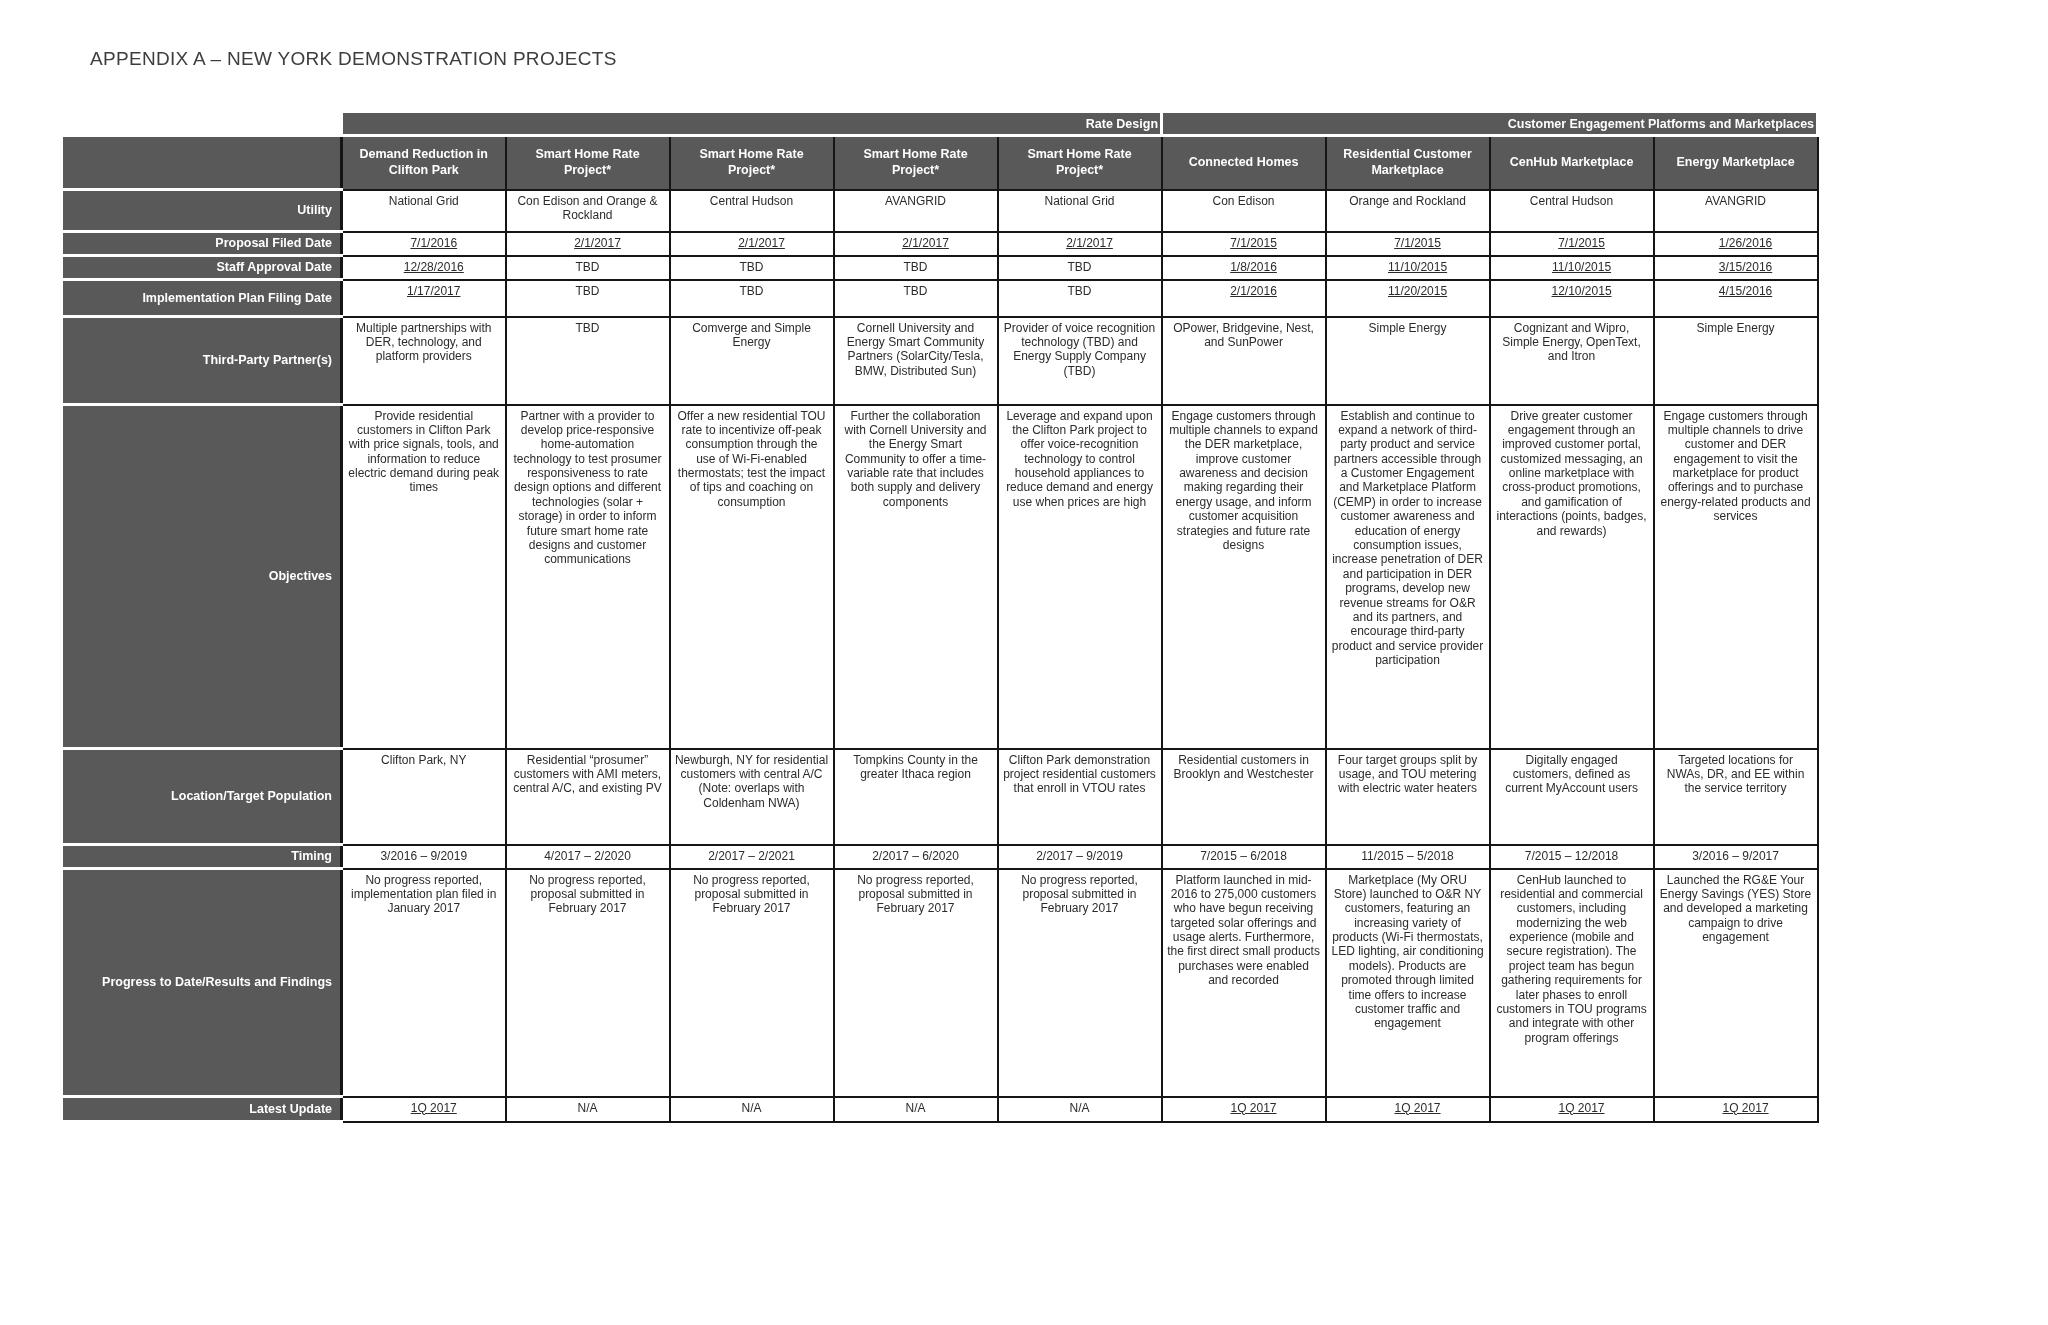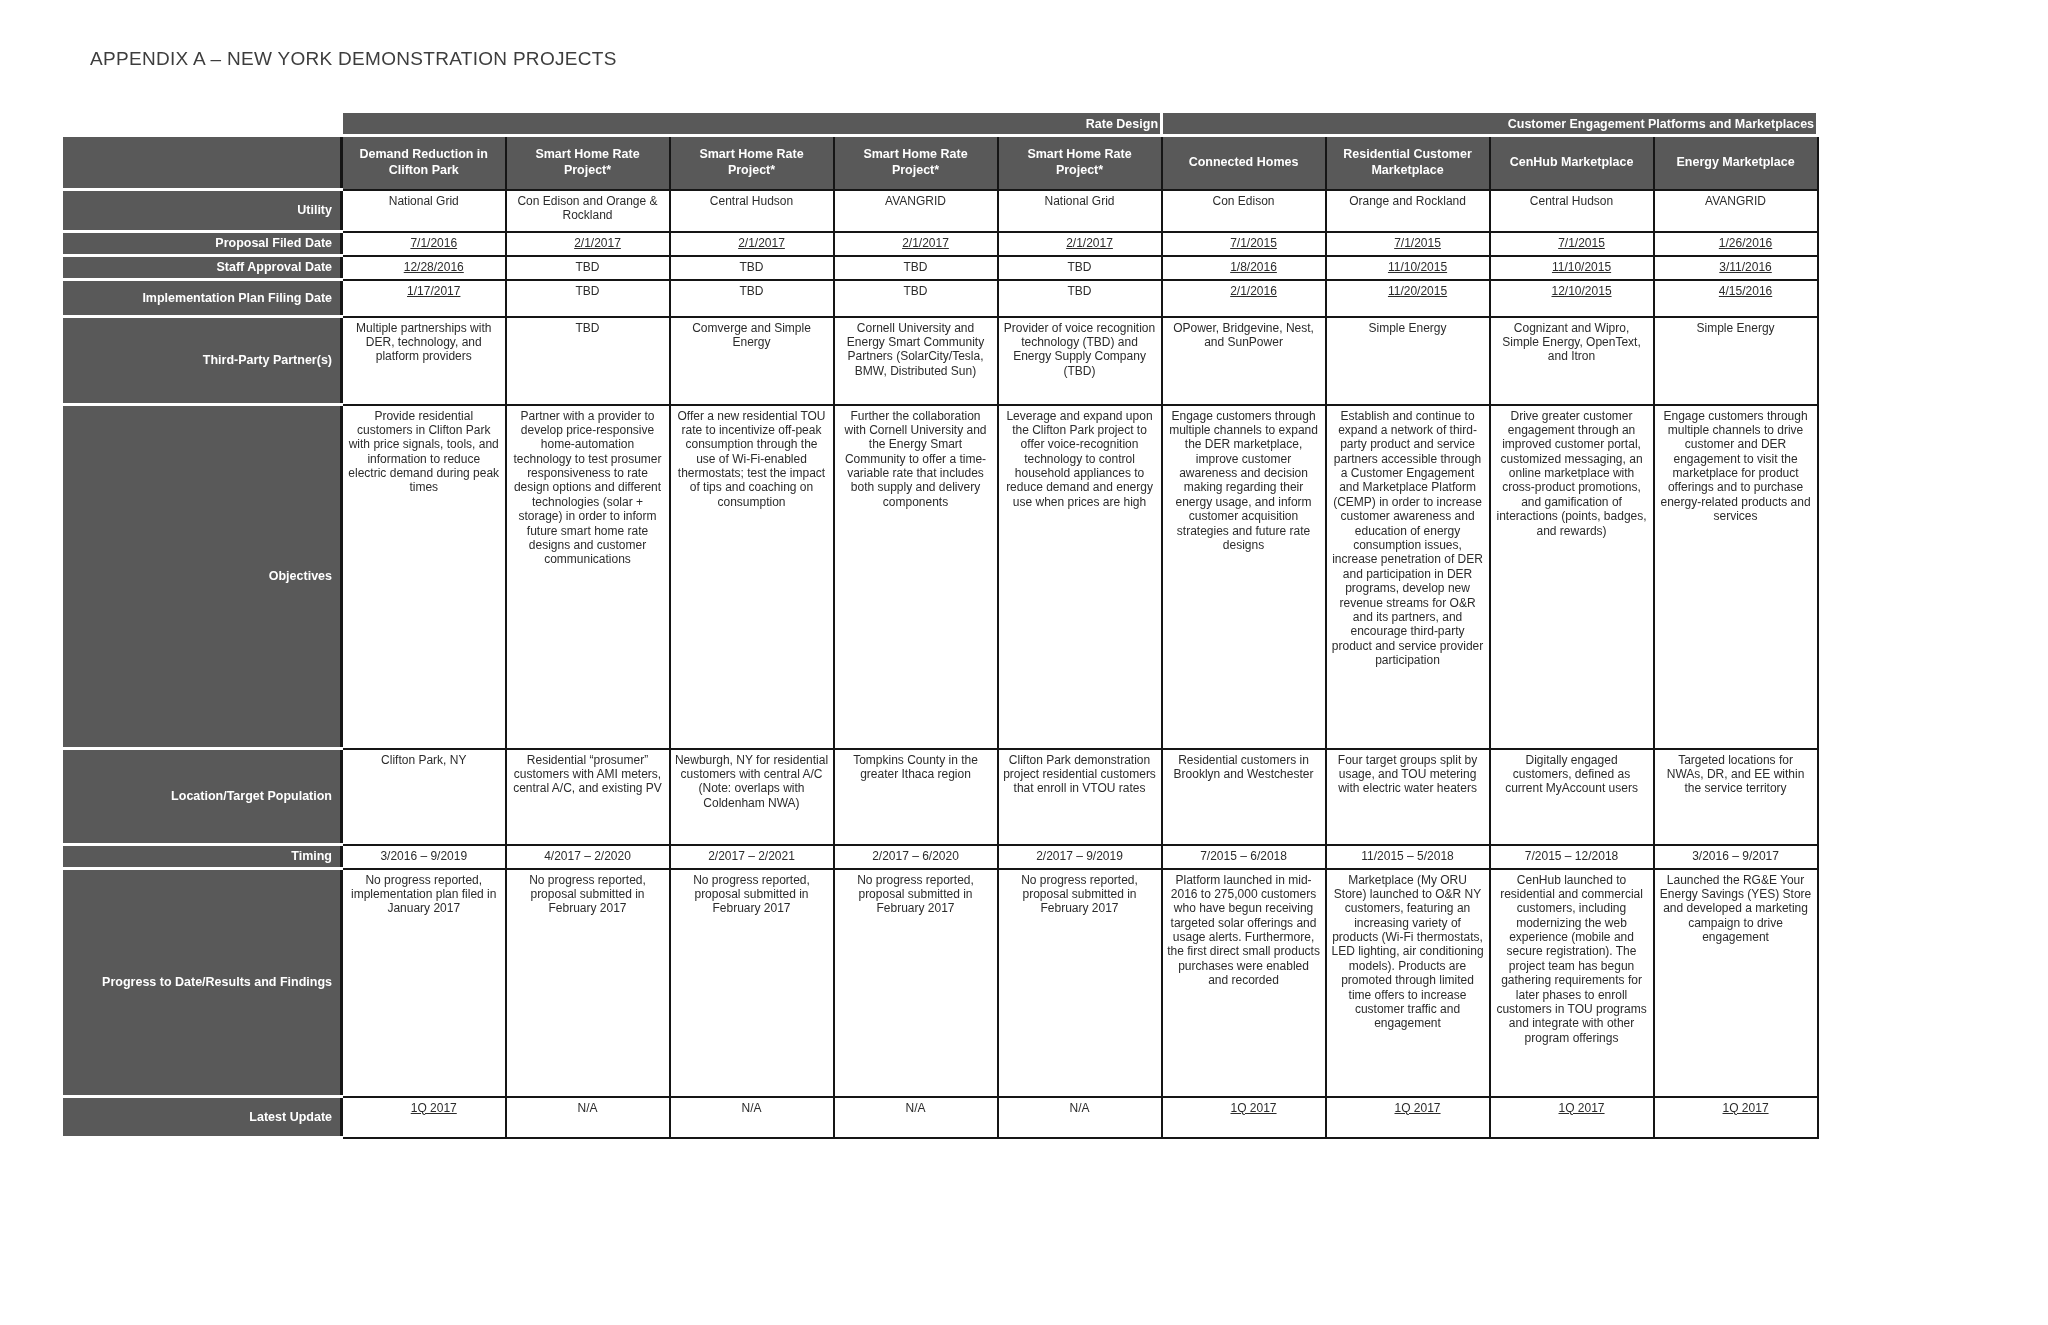--- a/index.html
+++ b/index.html
@@ -134,21 +134,21 @@
         <tr style="height:24px">
           <td class="rowlabel">Staff Approval Date</td>
           <td class="cell"><span class="u">12/28/2016</span></td>
           <td class="cell"><span class="">TBD</span></td>
           <td class="cell"><span class="">TBD</span></td>
           <td class="cell"><span class="">TBD</span></td>
           <td class="cell"><span class="">TBD</span></td>
           <td class="cell"><span class="u">1/8/2016</span></td>
           <td class="cell"><span class="u">11/10/2015</span></td>
           <td class="cell"><span class="u">11/10/2015</span></td>
-          <td class="cell"><span class="u">3/11/2016</span></td>
+          <td class="cell"><span class="u">3/15/2016</span></td>
         </tr>
         <tr style="height:37px">
           <td class="rowlabel">Implementation Plan Filing Date</td>
           <td class="cell"><span class="u">1/17/2017</span></td>
           <td class="cell"><span class="">TBD</span></td>
           <td class="cell"><span class="">TBD</span></td>
           <td class="cell"><span class="">TBD</span></td>
           <td class="cell"><span class="">TBD</span></td>
           <td class="cell"><span class="u">2/1/2016</span></td>
           <td class="cell"><span class="u">11/20/2015</span></td>
@@ -208,21 +208,21 @@
           <td class="cell"><span class="">No progress reported, implementation plan filed in January 2017</span></td>
           <td class="cell"><span class="">No progress reported, proposal submitted in February 2017</span></td>
           <td class="cell"><span class="">No progress reported, proposal submitted in February 2017</span></td>
           <td class="cell"><span class="">No progress reported, proposal submitted in February 2017</span></td>
           <td class="cell"><span class="">No progress reported, proposal submitted in February 2017</span></td>
           <td class="cell"><span class="">Platform launched in mid-2016 to 275,000 customers who have begun receiving targeted solar offerings and usage alerts. Furthermore, the first direct small products purchases were enabled and recorded</span></td>
           <td class="cell"><span class="">Marketplace (My ORU Store) launched to O&amp;R NY customers, featuring an increasing variety of products (Wi-Fi thermostats, LED lighting, air conditioning models). Products are promoted through limited time offers to increase customer traffic and engagement</span></td>
           <td class="cell"><span class="">CenHub launched to residential and commercial customers, including modernizing the web experience (mobile and secure registration). The project team has begun gathering requirements for later phases to enroll customers in TOU programs and integrate with other program offerings</span></td>
           <td class="cell"><span class="">Launched the RG&amp;E Your Energy Savings (YES) Store and developed a marketing campaign to drive engagement</span></td>
         </tr>
-        <tr style="height:41px">
+        <tr style="height:25px">
           <td class="rowlabel">Latest Update</td>
           <td class="cell"><span class="u">1Q 2017</span></td>
           <td class="cell"><span class="">N/A</span></td>
           <td class="cell"><span class="">N/A</span></td>
           <td class="cell"><span class="">N/A</span></td>
           <td class="cell"><span class="">N/A</span></td>
           <td class="cell"><span class="u">1Q 2017</span></td>
           <td class="cell"><span class="u">1Q 2017</span></td>
           <td class="cell"><span class="u">1Q 2017</span></td>
           <td class="cell"><span class="u">1Q 2017</span></td>

